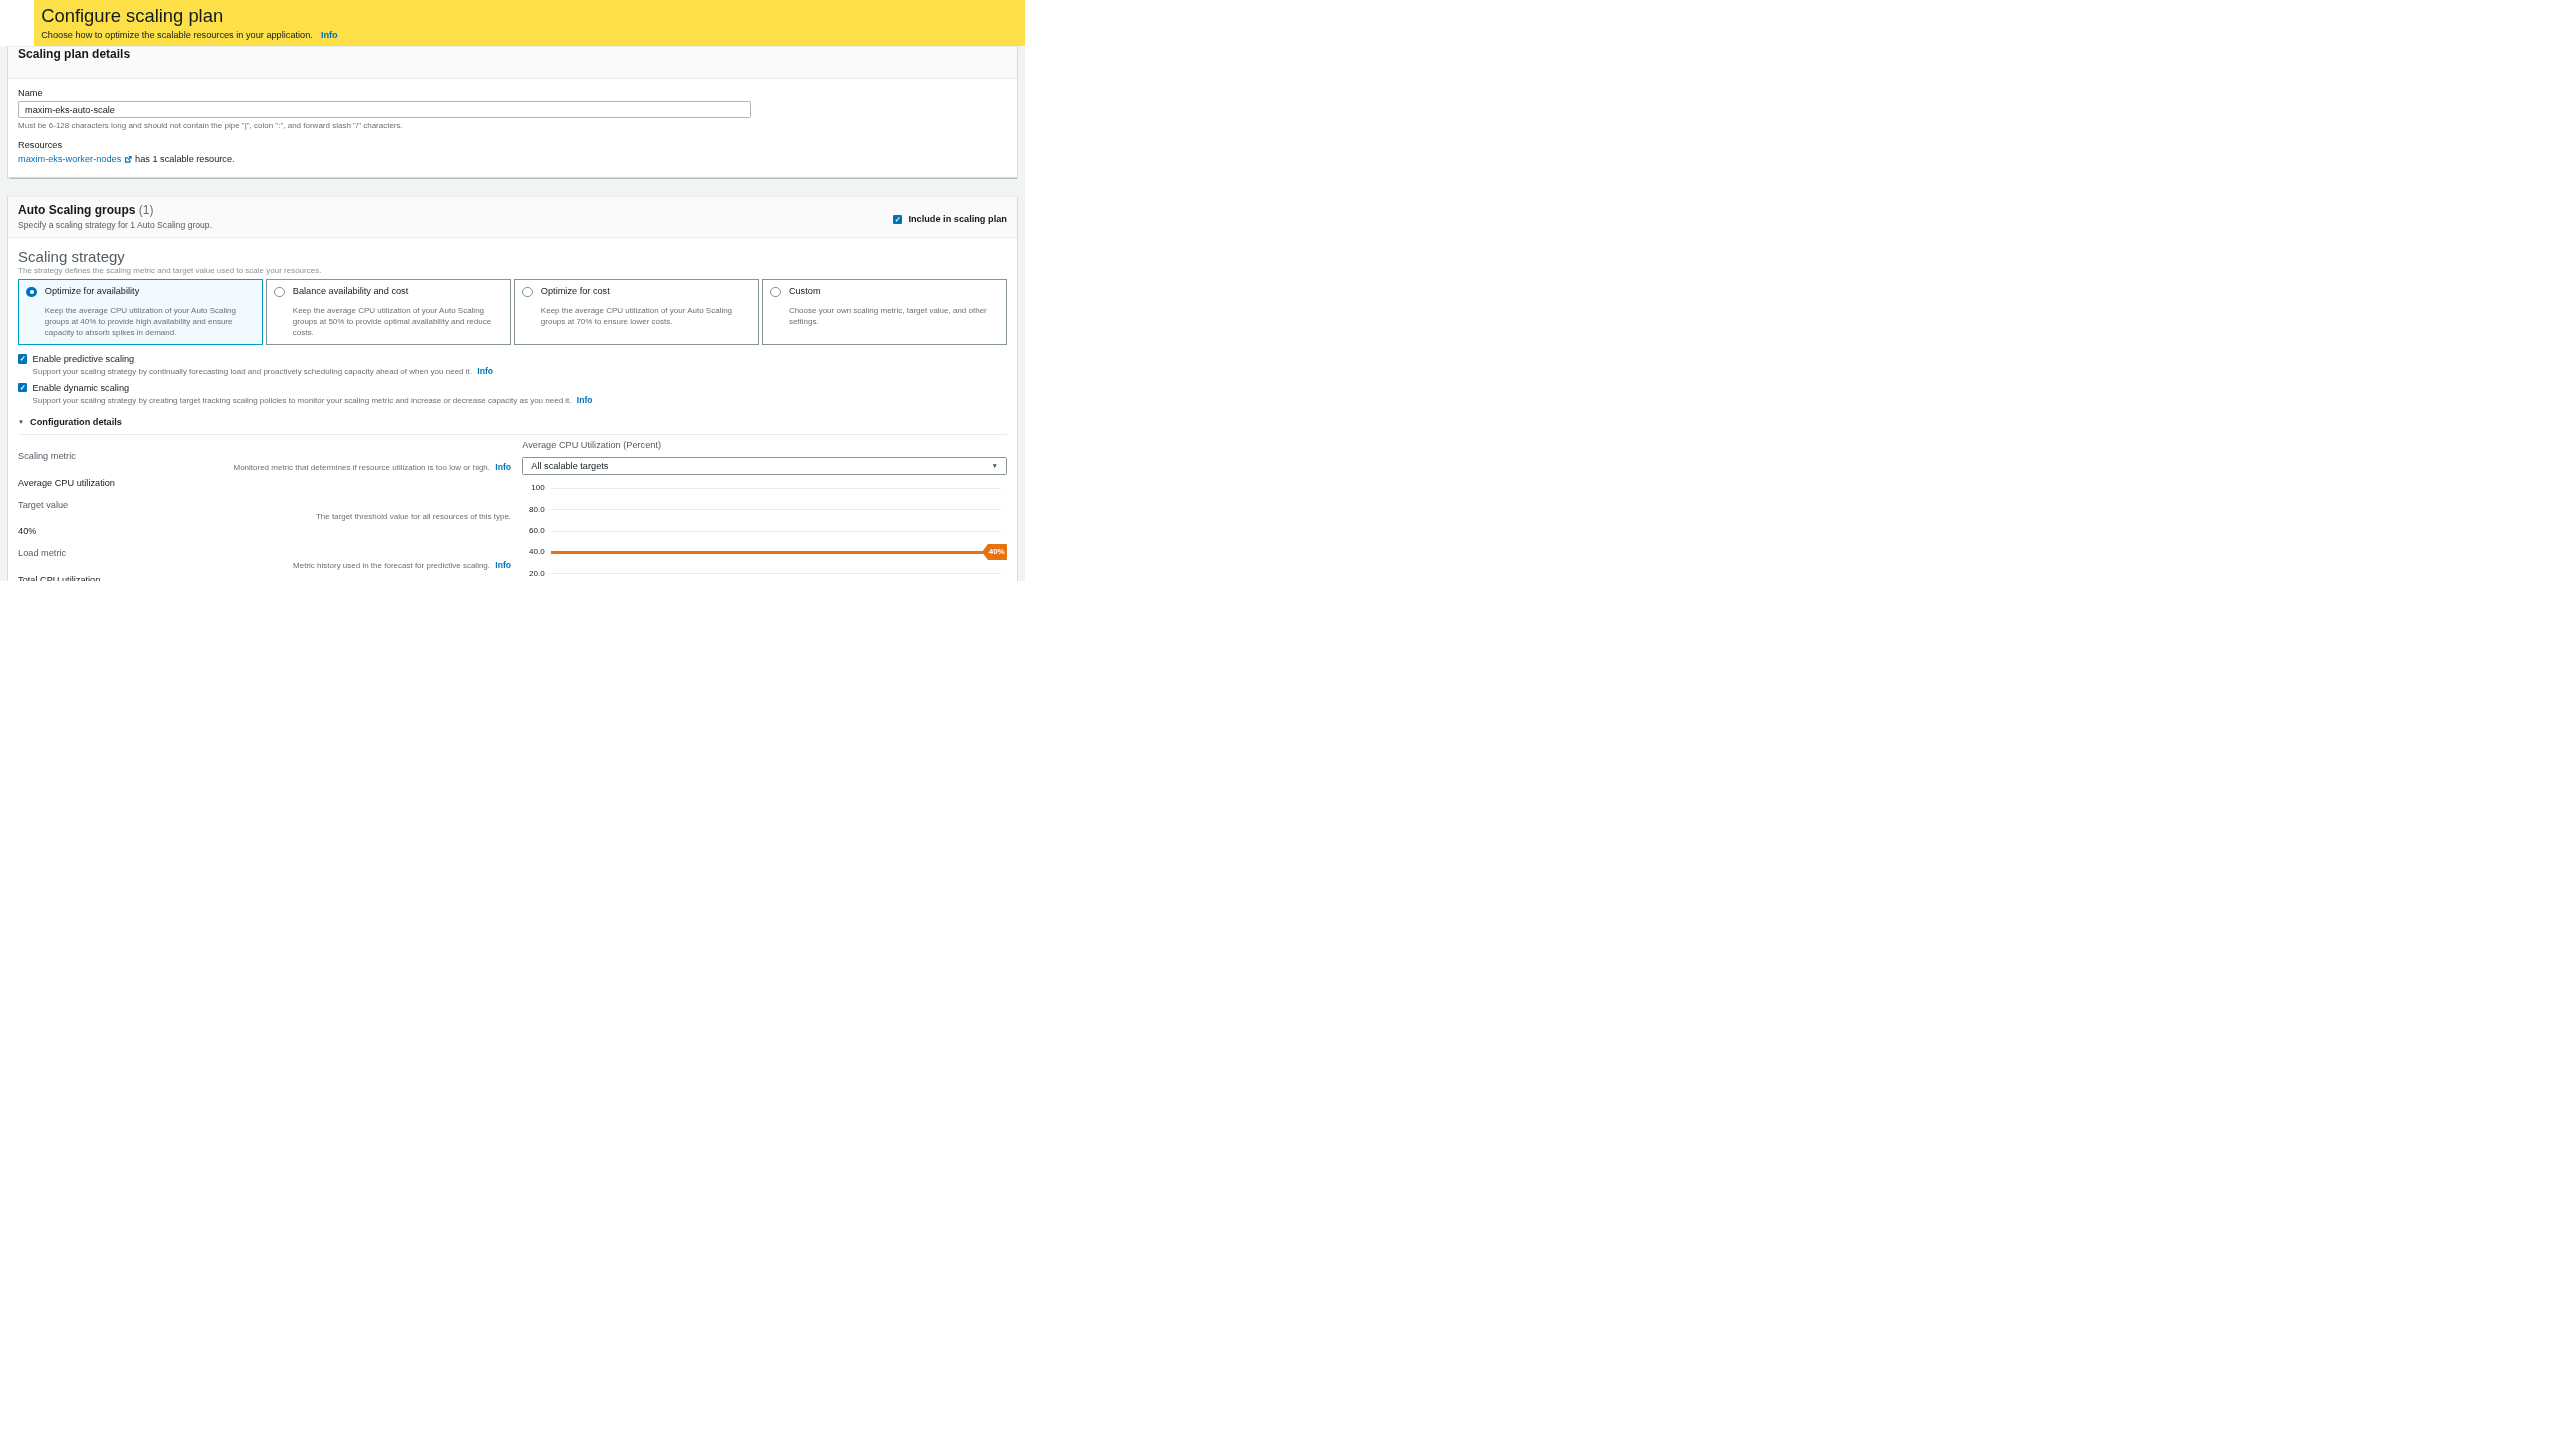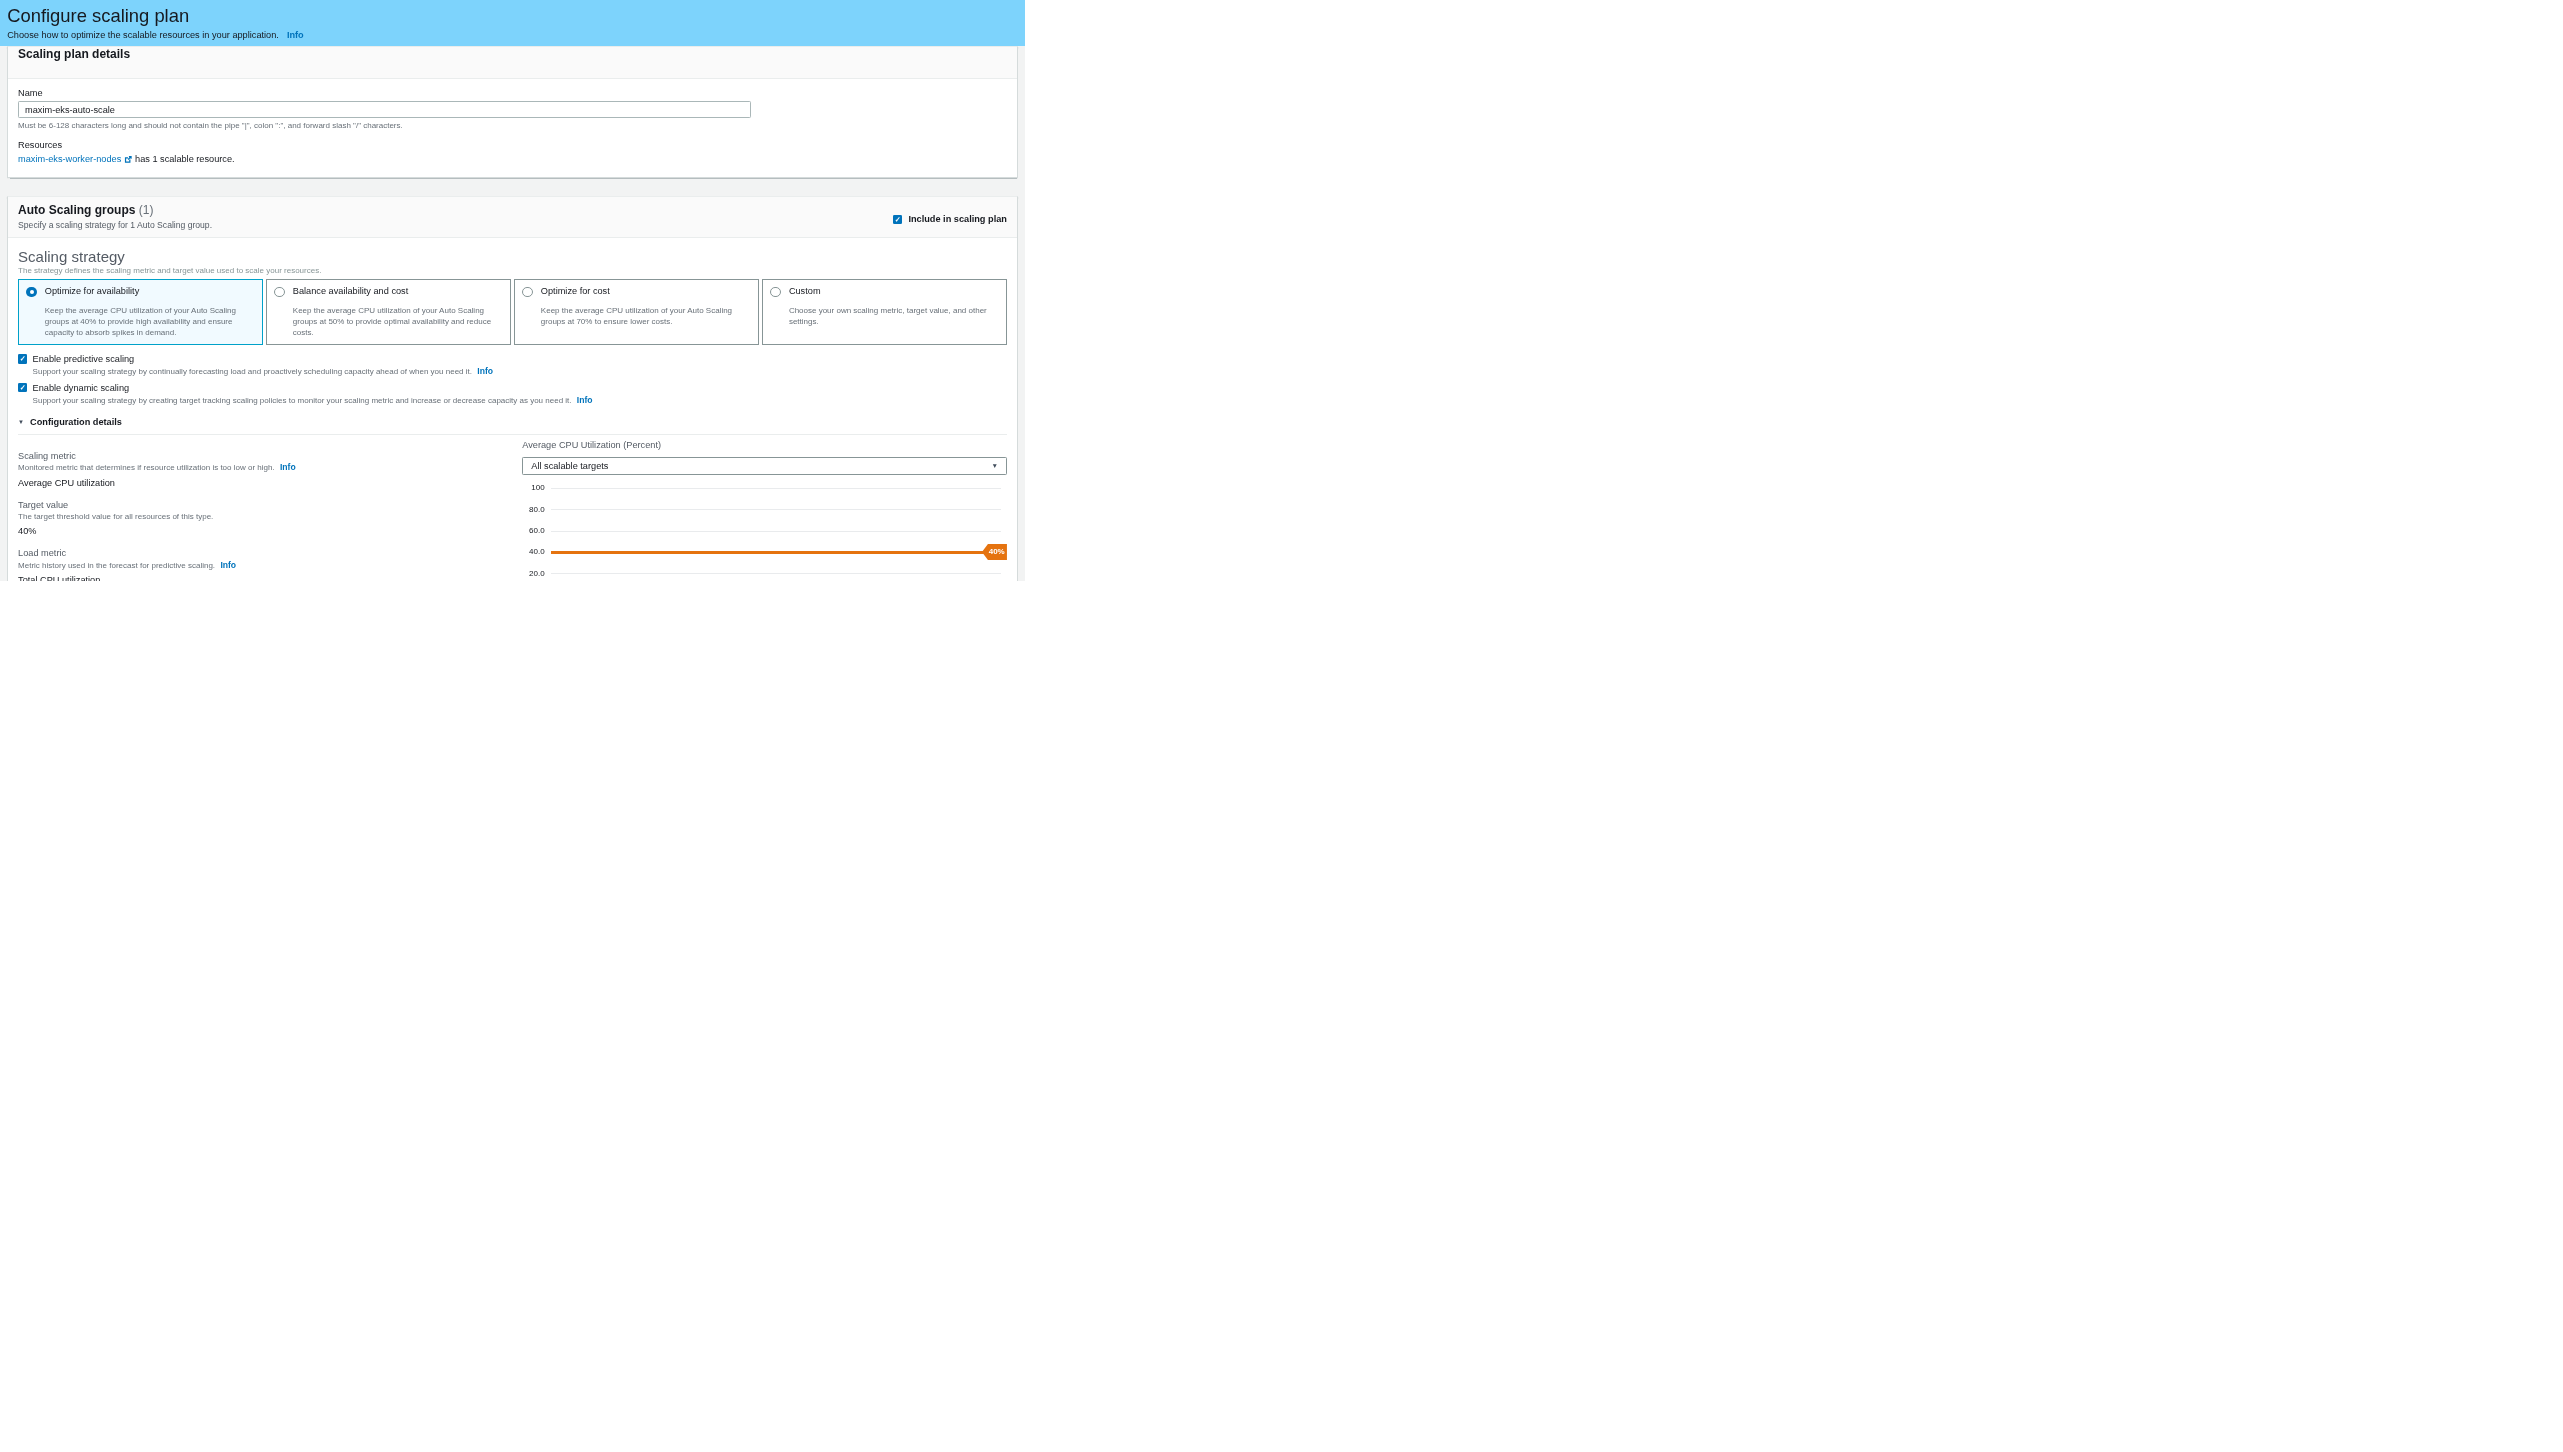--- a/index.html
+++ b/index.html
@@ -1,20 +1,20 @@
 <!DOCTYPE html>
 <html style="font-size:10.5px"><head>
 <meta charset="utf-8">
 <style>
   * { margin:0; padding:0; box-sizing:border-box; }
   html,body { width:1025px; height:581px; overflow:hidden; }
   body { font-family:"Liberation Sans", sans-serif; color:#16191f; background:#fff; }
 
   
-  .page-header { height:46px; padding:5.3px 6.6px 0 7.2px; background:#7dd3fc; }
+  .page-header { height:46px; padding:5.3px 6.6px 0 7.2px; background:#fde047;margin-left:34px; }
   .page-title { font-size:18.4px; font-weight:400; color:#16191f; line-height:22.4px; }
   .subtitle-row { margin-top:2px; font-size:9.2px; color:#16191f; }
   .info-link { color:#0073bb; font-weight:700; text-decoration:none; cursor:pointer; margin-left:8px; }
   .info-link.sm { font-size:8.6px; margin-left:5.3px; }
 
   
   .content { background:#f2f3f3; padding:0 6.6px 0 6.6px; height:535px; }
 
   .card { background:#fff; border:0.7px solid #d5dbdb; border-top-color:#eaeded; box-shadow:0 0.7px 0.7px rgba(0,28,36,.25); }
   .card + .card { margin-top:18px; }
@@ -69,21 +69,21 @@
   .config-grid { margin-top:4px; display:flex; }
   .config-left { width:493px; flex:none; }
   .config-right { margin-left:11.2px; flex:1; }
 
   .alert { height:32px; border:0.7px solid #0073bb; border-radius:1.3px; background:#f1faff; display:flex; align-items:center; gap:7.2px; padding:0 10.5px; }
   .alert-ico { width:10.5px; height:10.5px; border-radius:50%; border:1.3px solid #0073bb; color:#0073bb; font-size:6.6px; font-weight:700; display:flex; align-items:center; justify-content:center; flex:none; }
   .alert-text { font-size:9.2px; color:#16191f; }
 
   .cfield { margin-top:12.5px; }
   .cfield .lab { font-size:9.2px; color:#545b64; }
-  .cfield .hint { margin-top:1.3px; font-size:8px; color:#687078; }
+  .cfield .hint { margin-top:1.3px; font-size:8px; color:#687078;text-align:right; }
   .cfield .val { margin-top:5.3px; font-size:9.2px; color:#16191f; }
 
   .chart-title { font-size:9.2px; color:#545b64; margin-top:1.3px; }
   .dropdown { margin-top:6.6px; height:18.4px; border:0.7px solid #879596; border-radius:1.3px; background:#fff; display:flex; align-items:center; justify-content:space-between; padding:0 8px; cursor:pointer; }
   .dropdown .sel { font-size:9.2px; color:#16191f; }
   .dropdown .caret { font-size:6.6px; color:#414d5c; }
 
   .chart-area { margin-top:13px; display:flex; }
   .ycol { width:22.4px; flex:none; position:relative; height:107px; }
   .ytick { position:absolute; right:0; font-size:8px; color:#16191f; white-space:nowrap; }

